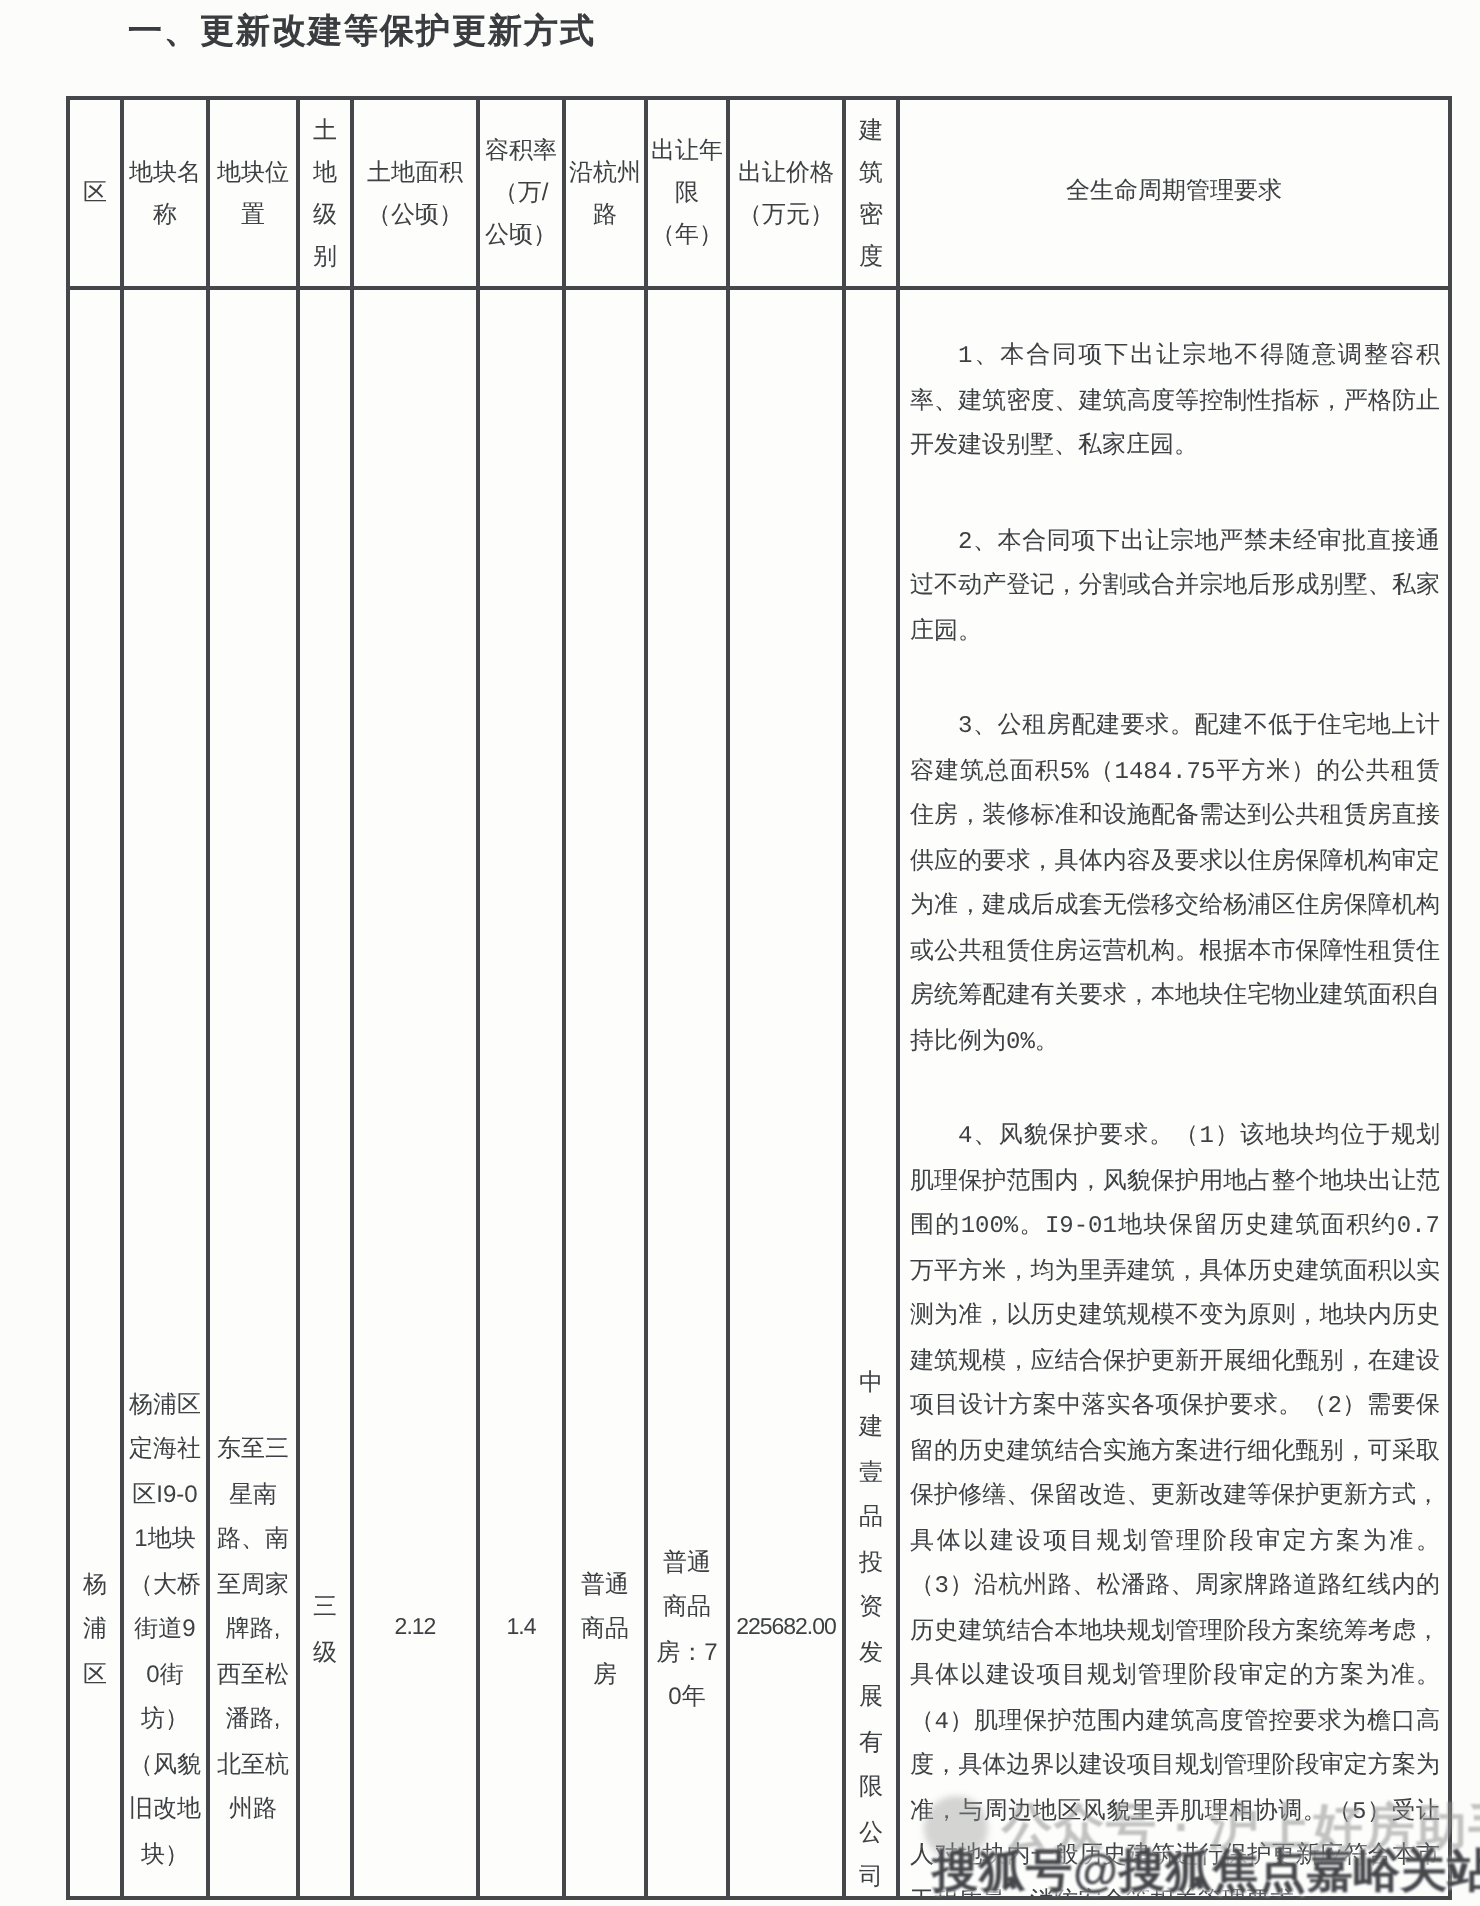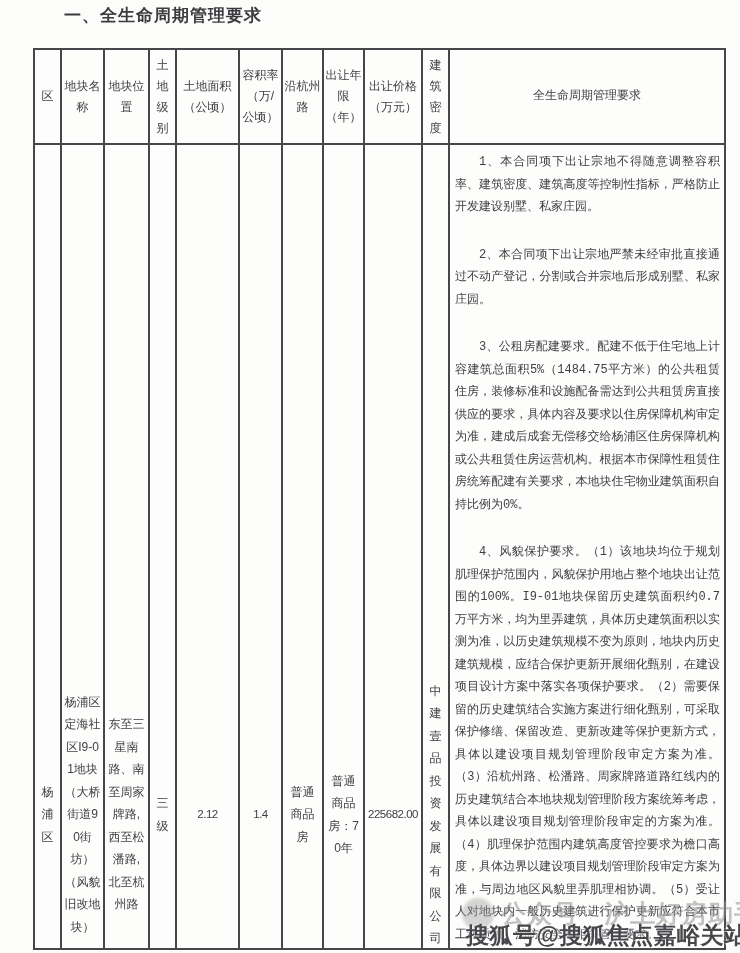--- a/index.html
+++ b/index.html
@@ -48,21 +48,21 @@
     line-height:21px;
   }
   .bodycell{
     display:flex;align-items:center;justify-content:center;
     text-align:center;
     padding:540px 2px 4px 2px;   
     word-break:break-all;
   }
   .num{white-space:nowrap;font-size:11.5px;letter-spacing:-0.5px;}
   .reqcell{
-    padding:6px 4px 0 5px;
+    padding:22px 4px 0 5px;
     text-align:justify;
     word-break:break-all;
   }
   .reqcell p{
     margin:0 0 25px 0;
     text-indent:2em;
     font-size:12px;
     line-height:22.5px;
   }
   .reqcell p:last-child{margin-bottom:0;}
@@ -88,21 +88,21 @@
     text-shadow:0 0 2px rgba(255,255,255,0.9),1px 1px 0 rgba(255,255,255,0.5);
     filter:blur(0.4px);
     pointer-events:none;z-index:4;white-space:nowrap;
   }
 </style>
 </head>
 <body>
 
 <div class="page">
 
-  <h1 class="doc-title">一、全生命周期管理要求</h1>
+  <h1 class="doc-title">一、更新改建等保护更新方式</h1>
 
   <div class="landtable">
 
     <div class="cell hdr">区</div>
     <div class="cell hdr">地块名称</div>
     <div class="cell hdr">地块位置</div>
     <div class="cell hdr">土地级别</div>
     <div class="cell hdr">土地面积（公顷）</div>
     <div class="cell hdr">容积率（万/公顷）</div>
     <div class="cell hdr">沿杭州路</div>

